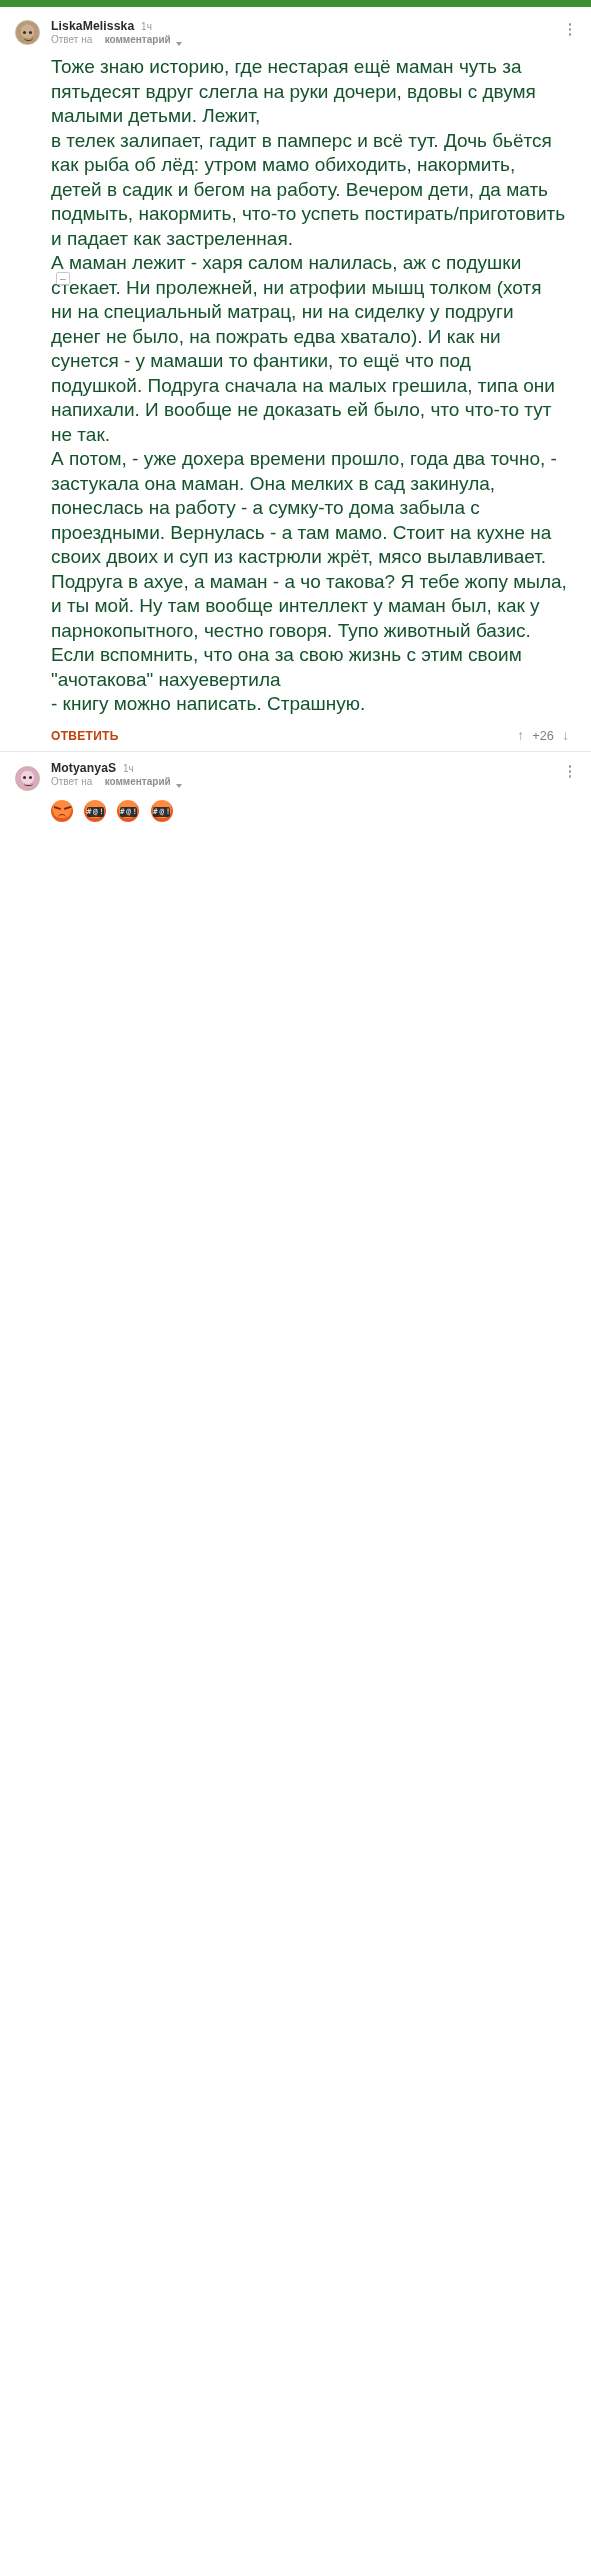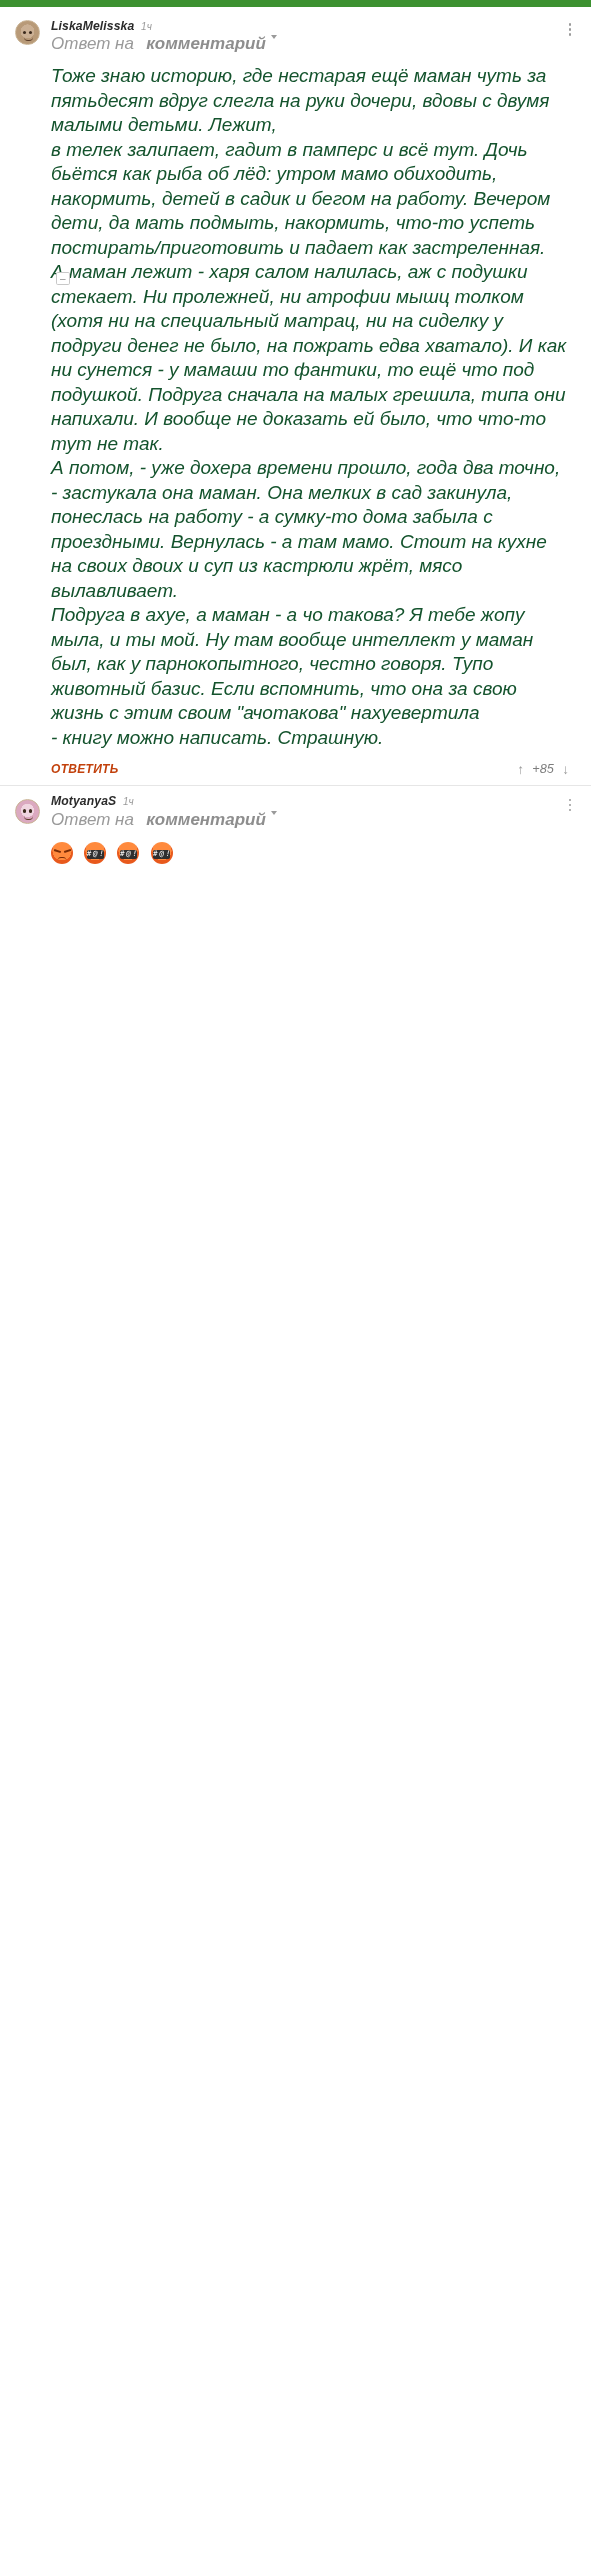--- a/index.html
+++ b/index.html
@@ -13,21 +13,20 @@
     width: 591px;
     min-height: 2576px;
     position: relative;
   }
   .page {
     width: 591px;
     min-height: 2576px;
     background: #ffffff;
     position: relative;
     overflow: hidden;
-    font-style: italic;
   }
   
   .topbar {
     height: 6.8px;
     width: 100%;
     background: #3c9130;
   }
   
   .thread {
     position: relative;
@@ -83,24 +82,24 @@
     font-weight: bold;
     color: #2b2b2b;
     letter-spacing: 0.1px;
   }
   .timestamp {
     font-size: 10px;
     color: #9a9a9a;
   }
   .reply-to {
     margin-top: 1.7px;
-    font-size: 17px;
+    font-size: 10px;
     color: #9a9a9a;
     display: flex;
-    align-items: flex-start;
+    align-items: flex-end;
     gap: 3.4px;
   }
   .reply-to .rt-link {
     color: #8e8e8e;
     font-weight: bold;
     margin-left: 9px;
   }
   .chev {
     display: inline-block;
     width: 0; height: 0;
@@ -293,21 +292,21 @@
 в телек залипает, гадит в памперс и всё тут. Дочь бьётся как рыба об лёд: утром мамо обиходить, накормить, детей в садик и бегом на работу. Вечером дети, да мать подмыть, накормить, что-то успеть постирать/приготовить и падает как застреленная.
 А маман лежит - харя салом налилась, аж с подушки стекает. Ни пролежней, ни атрофии мышц толком (хотя ни на специальный матрац, ни на сиделку у подруги денег не было, на пожрать едва хватало). И как ни сунется - у мамаши то фантики, то ещё что под подушкой. Подруга сначала на малых грешила, типа они напихали. И вообще не доказать ей было, что что-то тут не так.
 А потом, - уже дохера времени прошло, года два точно, - застукала она маман. Она мелких в сад закинула, понеслась на работу - а сумку-то дома забыла с проездными. Вернулась - а там мамо. Стоит на кухне на своих двоих и суп из кастрюли жрёт, мясо вылавливает.
 Подруга в ахуе, а маман - а чо такова? Я тебе жопу мыла, и ты мой. Ну там вообще интеллект у маман был, как у парнокопытного, честно говоря. Тупо животный базис. Если вспомнить, что она за свою жизнь с этим своим "ачотакова" нахуевертила
 - книгу можно написать. Страшную.</div>
 
         <div class="footer-row">
           <span class="answer-link">ОТВЕТИТЬ</span>
           <span class="rating">
             <span class="arrow">↑</span>
-            <span class="score">+85</span>
+            <span class="score">+26</span>
             <span class="arrow">↓</span>
           </span>
         </div>
       </div>
     </div>
 
     <div class="divider"></div>
 
     <div class="comment second-comment">
 

